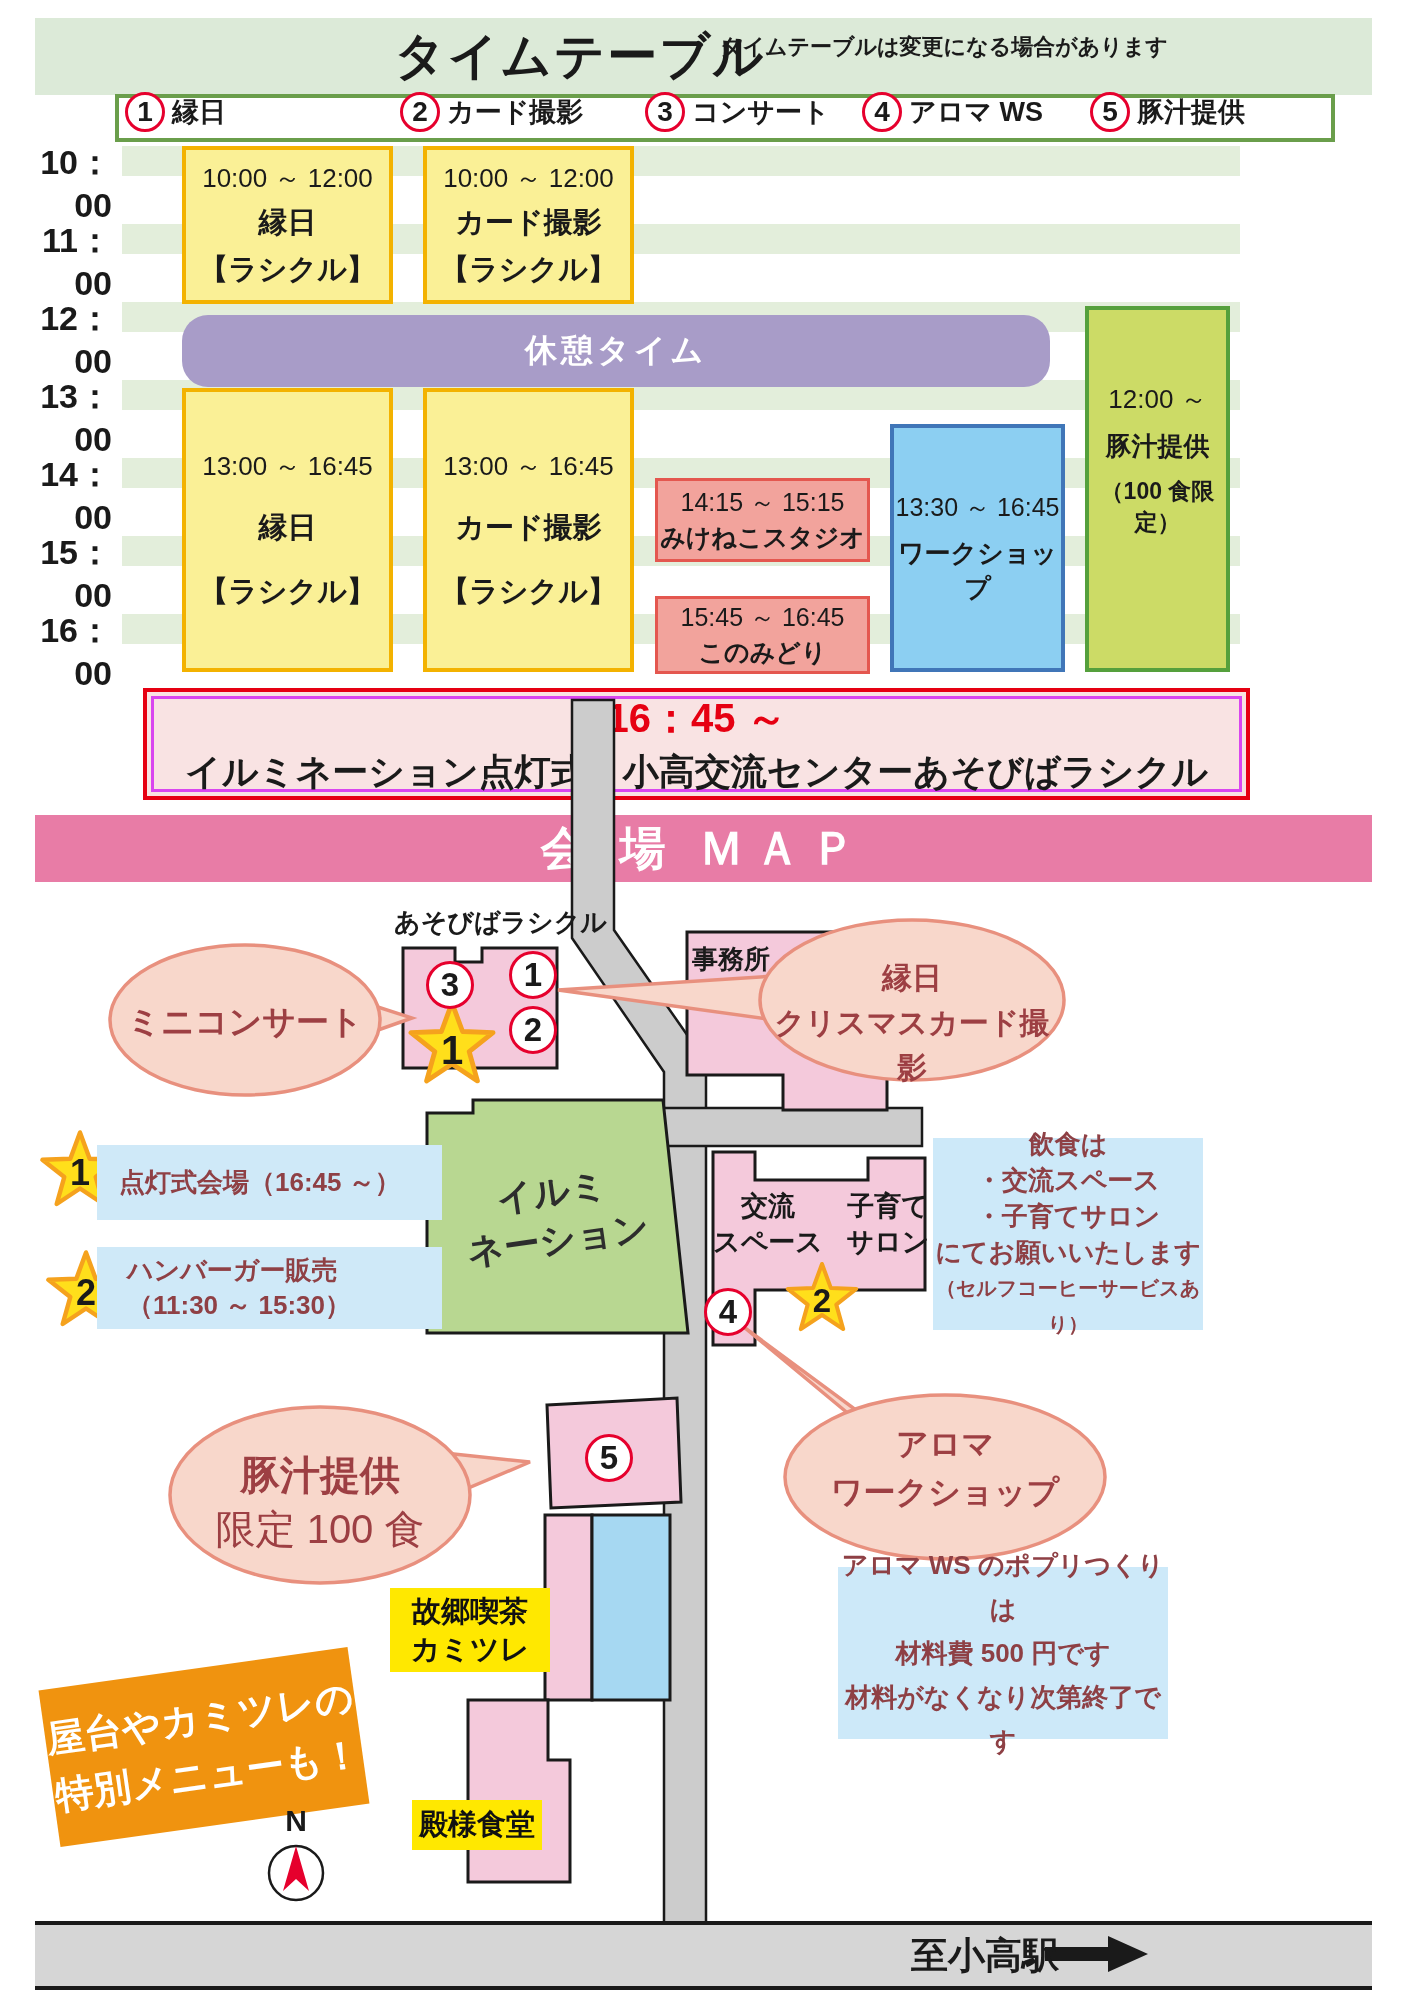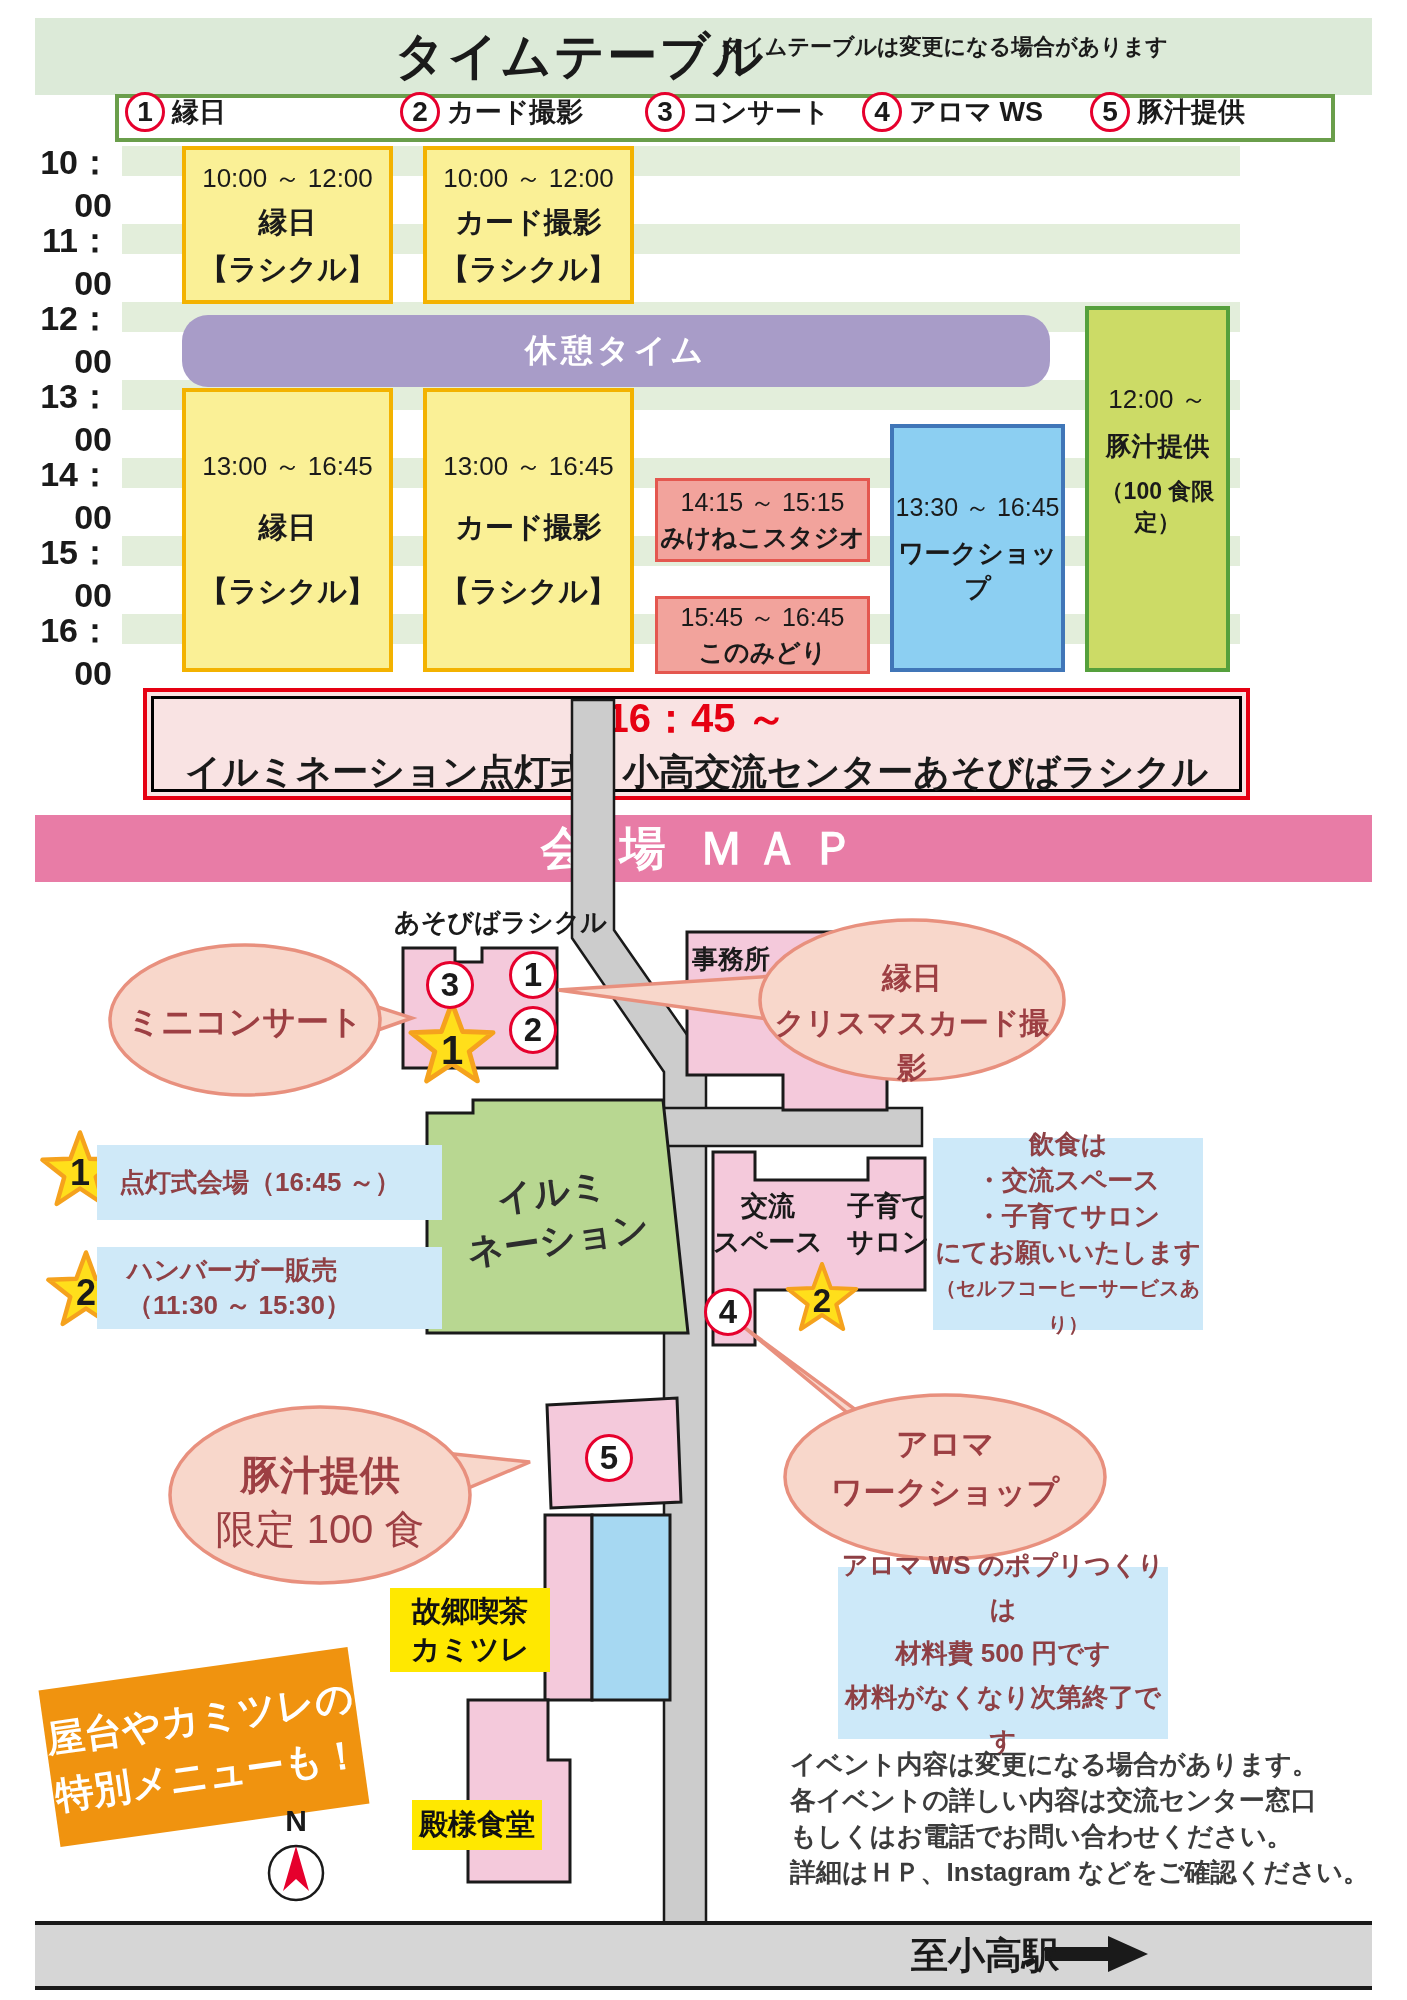--- a/index.html
+++ b/index.html
@@ -25,21 +25,21 @@
   .tt-block .t{font-size:26px;font-weight:500;}
   .tt-block .n{font-size:29px;font-weight:800;}
   .yellow{background:#faf096;border:4px solid #f3b200;}
   .redblk{background:#f2a39c;border:3px solid #e4574f;}
   .blueblk{background:#8ccff2;border:4px solid #4076b8;}
   .greenblk{background:#ccdb66;border:4px solid #55a03c;}
   .purple-bar{position:absolute;left:182px;top:315px;width:868px;height:72px;background:#a89cc8;border-radius:26px;z-index:1;}
   .purple-bar span{color:#fff;font-size:32px;font-weight:800;letter-spacing:4px;}
   
   .banner{position:absolute;left:143px;top:688px;width:1107px;height:112px;background:#f9e3e3;border:4px solid #e60012;box-sizing:border-box;}
-  .banner-in{position:absolute;inset:4px;border:3px solid #000000;display:flex;flex-direction:column;align-items:center;justify-content:center;gap:2px;}
+  .banner-in{position:absolute;inset:4px;border:3px solid #d946ef;display:flex;flex-direction:column;align-items:center;justify-content:center;gap:2px;}
   .banner-time{color:#e60012;font-size:40px;font-weight:800;}
   .banner-text{color:#1a1a1a;font-size:36px;font-weight:800;}
   
   .map-band{position:absolute;left:35px;top:815px;width:1337px;height:67px;background:#e87ca6;}
   .map-title{width:100%;height:100%;color:#fff;font-size:46px;font-weight:800;letter-spacing:10px;}
   svg.overlay{position:absolute;left:0;top:0;z-index:1;pointer-events:none;}
   .mtext{position:absolute;z-index:2;font-weight:800;}
   .cnum{position:absolute;z-index:3;width:48px;height:48px;border-radius:50%;background:#fff;border:3px solid #e6002d;box-sizing:border-box;
         display:flex;align-items:center;justify-content:center;font-size:33px;font-weight:800;}
   .star-num{position:absolute;z-index:3;width:44px;text-align:center;font-size:36px;font-weight:800;color:#1a1a1a;}
@@ -273,23 +273,17 @@
     <div>故郷喫茶</div>
     <div>カミツレ</div>
   </div>
   <div class="ylabel" style="left:412px;top:1800px;width:130px;font-size:29px;padding:5px 0;">殿様食堂</div>
 
   <div class="orange-banner">
     <div>屋台やカミツレの</div>
     <div>特別メニューも！</div>
   </div>
 
-  <div class="bottom-note">
-    <div>イベント内容は変更になる場合があります。</div>
-    <div>各イベントの詳しい内容は交流センター窓口</div>
-    <div>もしくはお電話でお問い合わせください。</div>
-    <div>詳細はＨＰ、Instagram などをご確認ください。</div>
-  </div>
 
   <div class="compass-n">N</div>
   <div class="station">至小高駅</div>
 
 </div>
 
 </body></html>

